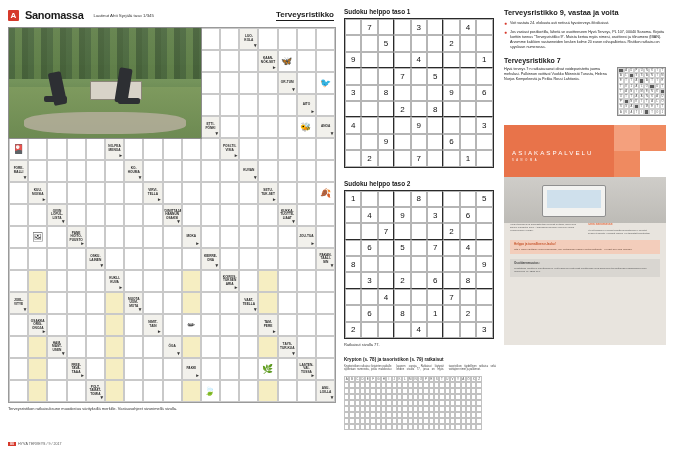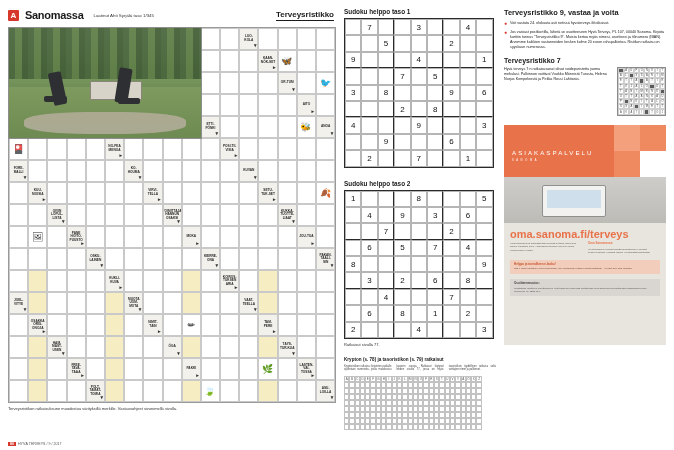--- a/index.html
+++ b/index.html
@@ -964,21 +964,20 @@
 
     <div class="ad">
       <div class="ad-top">
         <div class="label">ASIAKASPALVELU</div>
         <div class="sanoma">S A N O M A</div>
         <div class="sq"></div>
       </div>
       <div class="ad-photo">
         <div class="lap"></div>
       </div>
-      <div class="ad-url">oma.sanoma.fi/terveys</div>
       <div class="ad-cols">
         <div>Hoida tilauksesi ja asiakastietosi helposti netissä, silloin kun sinulle parhaiten sopii. Asiakaspalvelumme palvelee sinua vuorokauden ympäri.</div>
         <div>
           <h6>Oma Sanomassa:</h6>
           <span>• teet tilauksen
 • hoidat osoitteenmuutoksen
 • ilmoitat keskeytyksestä
 • maksat laskun
 • ja tarkistat tilaustietosi</span>
         </div>

